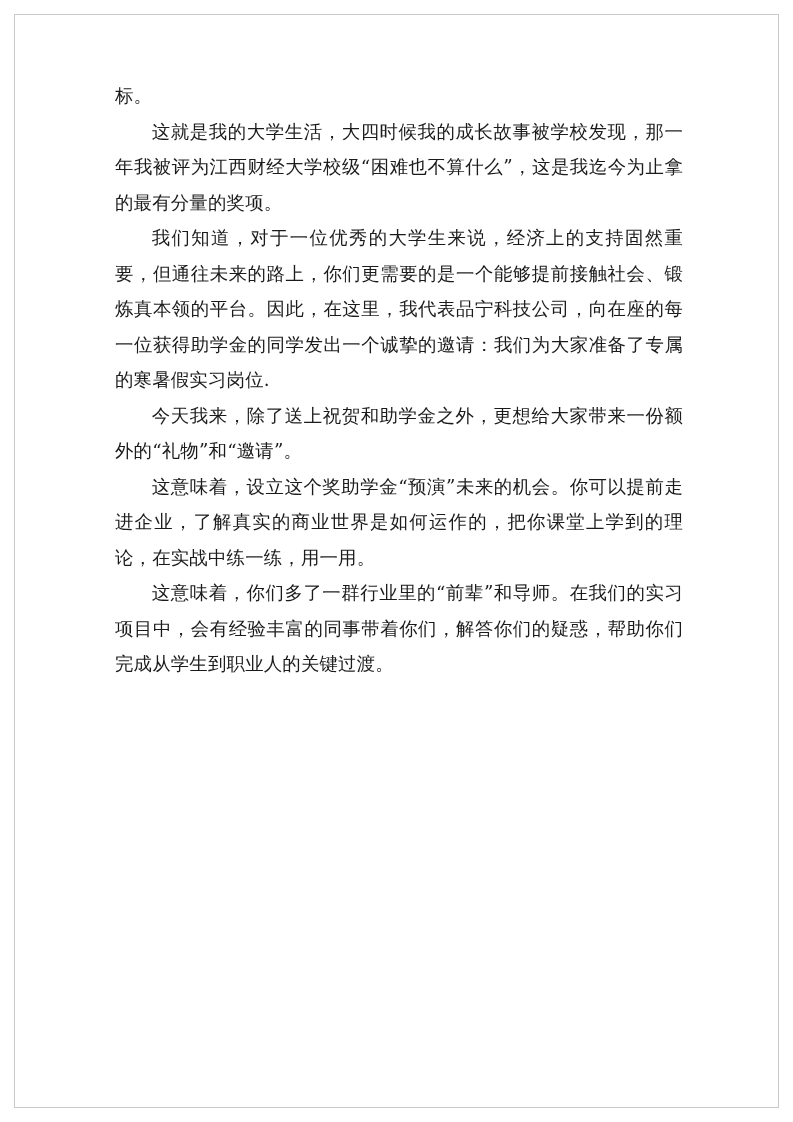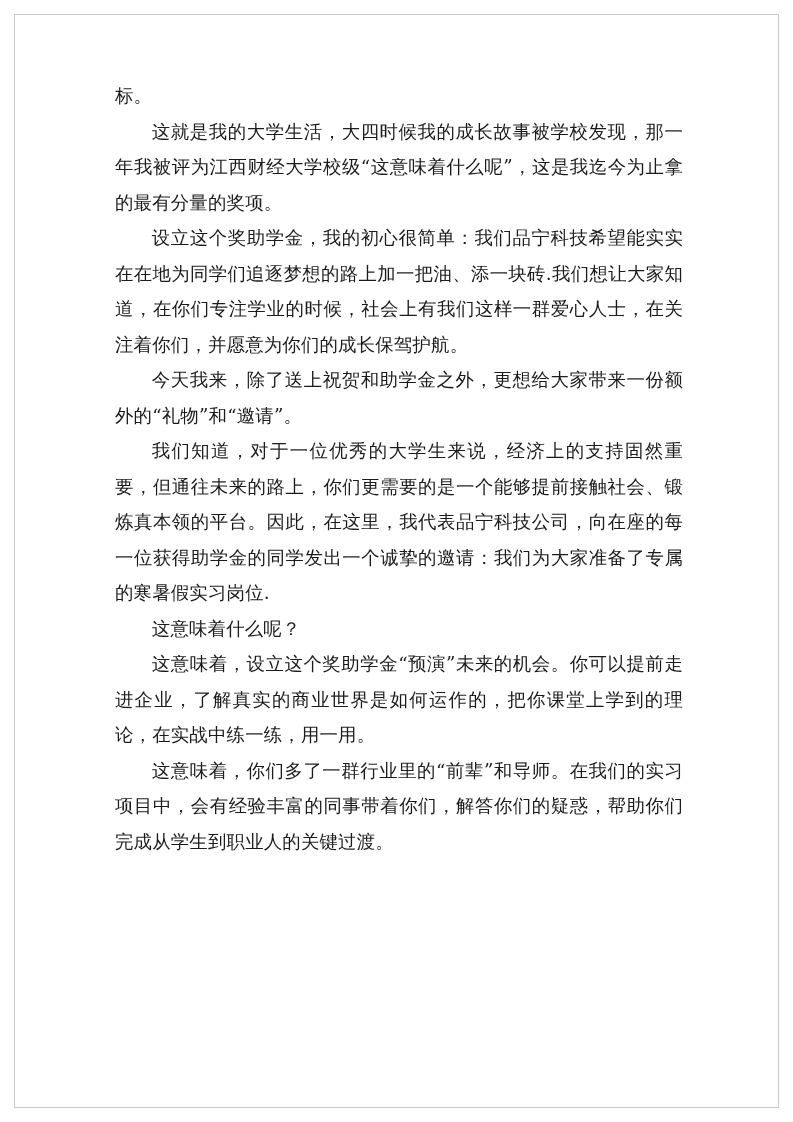--- a/index.html
+++ b/index.html
@@ -50,22 +50,20 @@
     text-indent: 2em;
   }
 </style>
 </head>
 <body>
 
 <div class="page">
   <div class="page-border"></div>
   <div class="content">
     <p class="para">标。</p>
-    <p class="para indent">这就是我的大学生活，大四时候我的成长故事被学校发现，那一年我被评为江西财经大学校级“这意味着什么呢”，这是我迄今为止拿的最有分量的奖项。</p>
-    <p class="para indent">设立这个奖助学金，我的初心很简单：我们品宁科技希望能实实在在地为同学们追逐梦想的路上加一把油、添一块砖.我们想让大家知道，在你们专注学业的时候，社会上有我们这样一群爱心人士，在关注着你们，并愿意为你们的成长保驾护航。</p>
+    <p class="para indent">这就是我的大学生活，大四时候我的成长故事被学校发现，那一年我被评为江西财经大学校级“困难也不算什么”，这是我迄今为止拿的最有分量的奖项。</p>
+    <p class="para indent">我们知道，对于一位优秀的大学生来说，经济上的支持固然重要，但通往未来的路上，你们更需要的是一个能够提前接触社会、锻炼真本领的平台。因此，在这里，我代表品宁科技公司，向在座的每一位获得助学金的同学发出一个诚挚的邀请：我们为大家准备了专属的寒暑假实习岗位.</p>
     <p class="para indent">今天我来，除了送上祝贺和助学金之外，更想给大家带来一份额外的“礼物”和“邀请”。</p>
-    <p class="para indent">我们知道，对于一位优秀的大学生来说，经济上的支持固然重要，但通往未来的路上，你们更需要的是一个能够提前接触社会、锻炼真本领的平台。因此，在这里，我代表品宁科技公司，向在座的每一位获得助学金的同学发出一个诚挚的邀请：我们为大家准备了专属的寒暑假实习岗位.</p>
-    <p class="para indent">这意味着什么呢？</p>
     <p class="para indent">这意味着，设立这个奖助学金“预演”未来的机会。你可以提前走进企业，了解真实的商业世界是如何运作的，把你课堂上学到的理论，在实战中练一练，用一用。</p>
     <p class="para indent">这意味着，你们多了一群行业里的“前辈”和导师。在我们的实习项目中，会有经验丰富的同事带着你们，解答你们的疑惑，帮助你们完成从学生到职业人的关键过渡。</p>
 
   </div>
 </div>
 
 </body></html>

